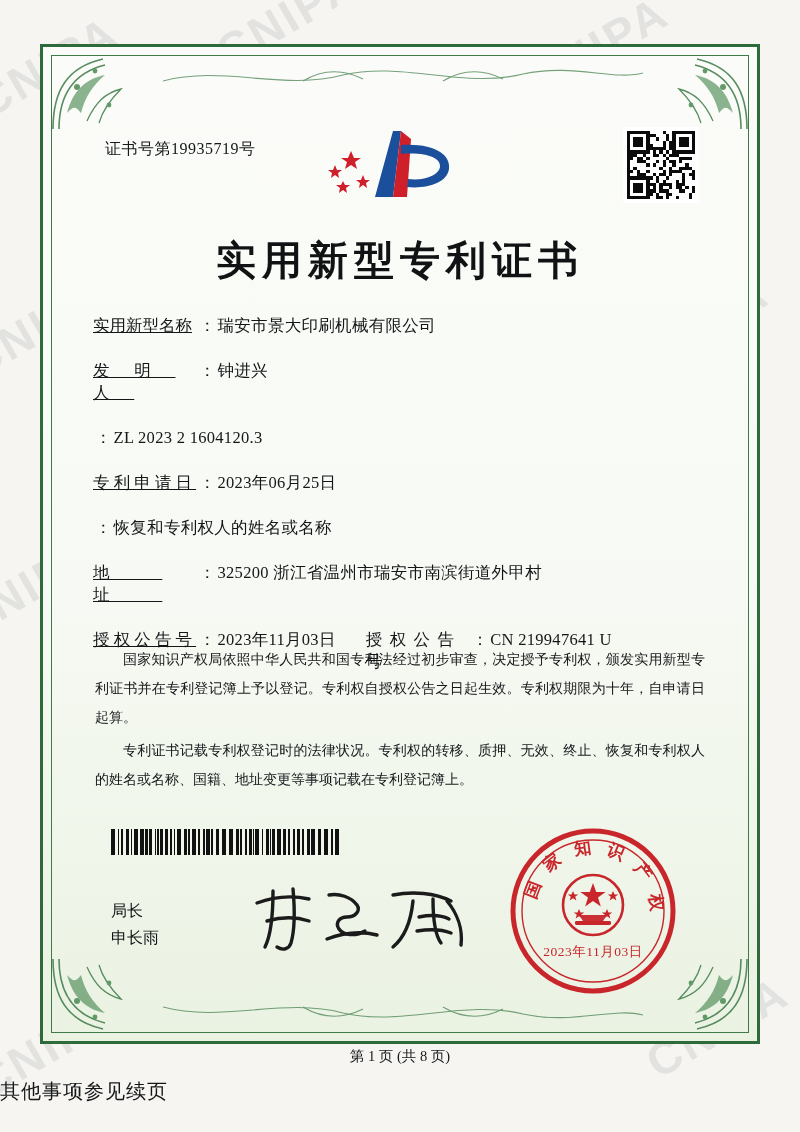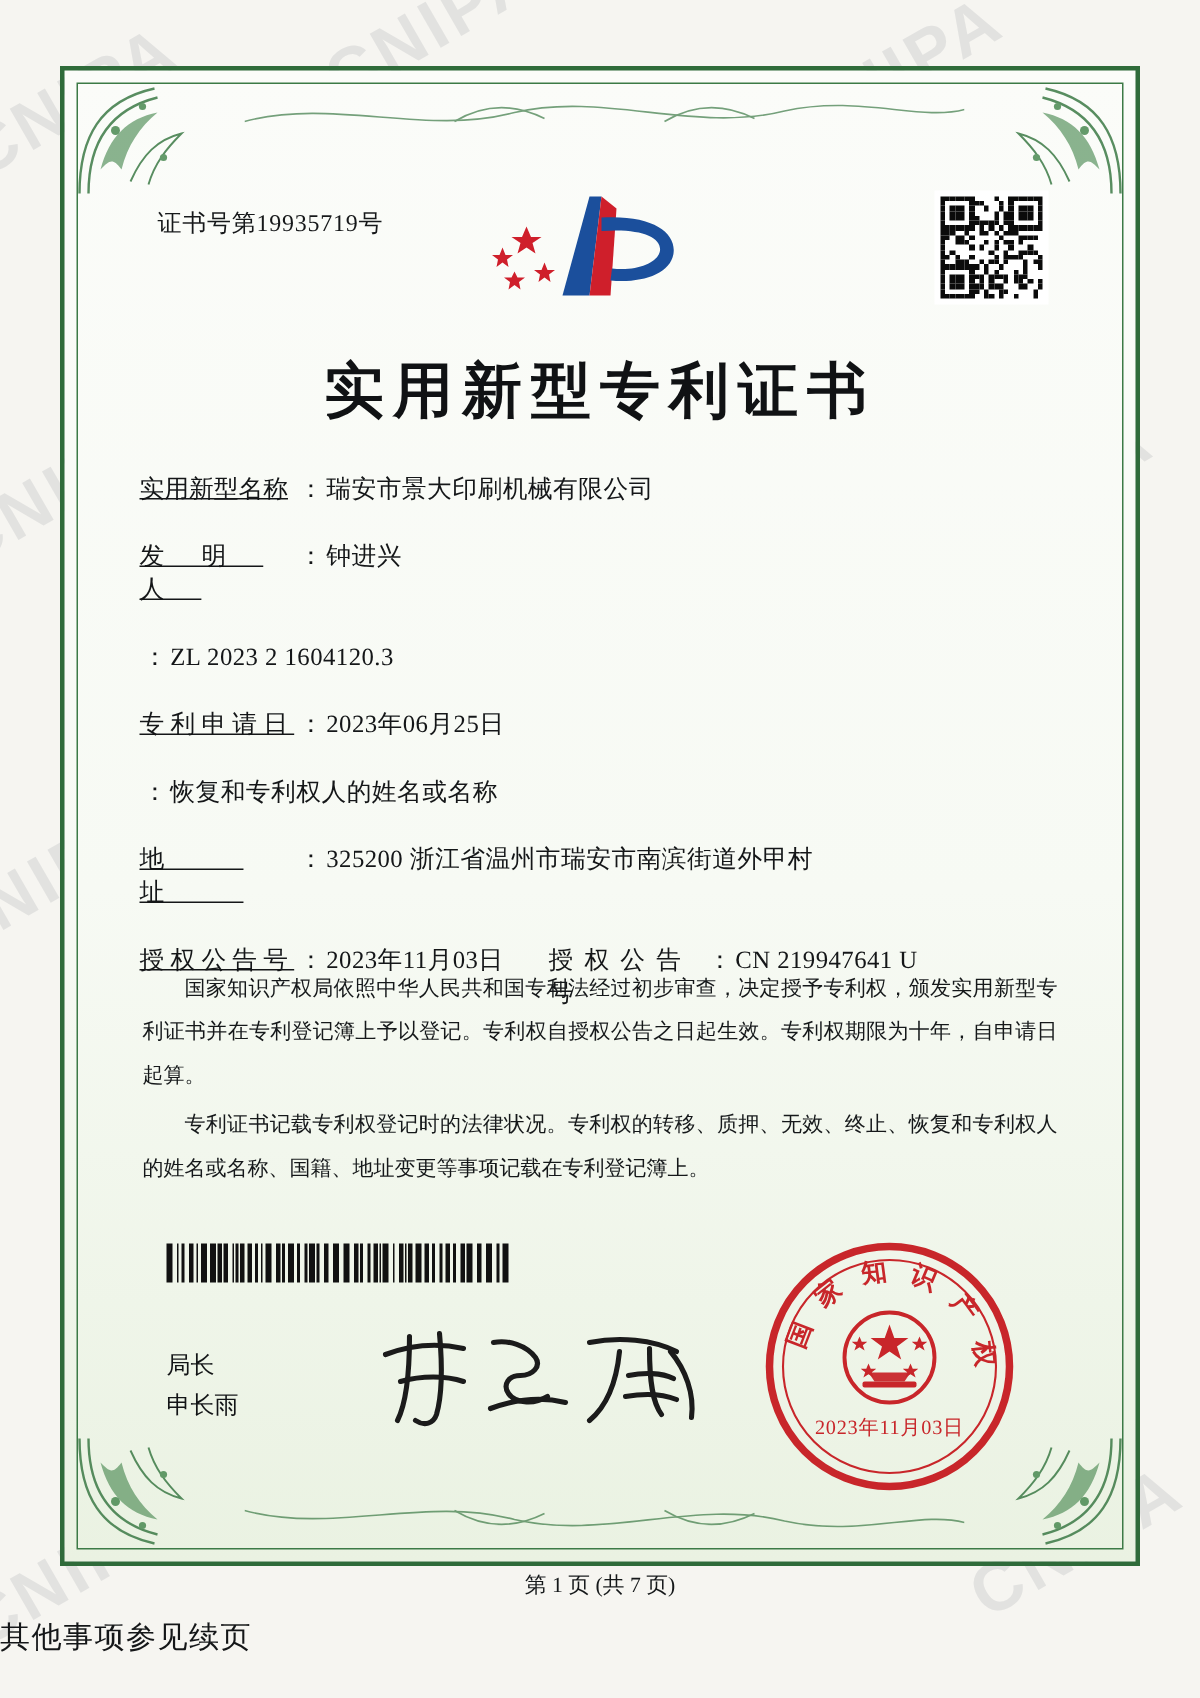--- a/index.html
+++ b/index.html
@@ -954,20 +954,20 @@
           <defs>
             <path id="sealArc" d="M86,86 m-58,0 a58,58 0 1,1 116,0" fill="none"></path>
           </defs>
           <text font-family="DejaVu Serif, serif" font-size="17" fill="#c8262a" letter-spacing="4" font-weight="bold">
             <textPath href="#sealArc" startOffset="6%">国 家 知 识 产 权 局</textPath>
           </text>
         </svg>
         <div class="seal-date">2023年11月03日</div>
       </div>
 
-      <div class="page-num">第 1 页 (共 7 页)</div>
+      <div class="page-num">第 1 页 (共 8 页)</div>
 
     </div>
   </div>
 
   <div class="footer-note">其他事项参见续页</div>
 
 </div>
 
 </body></html>

